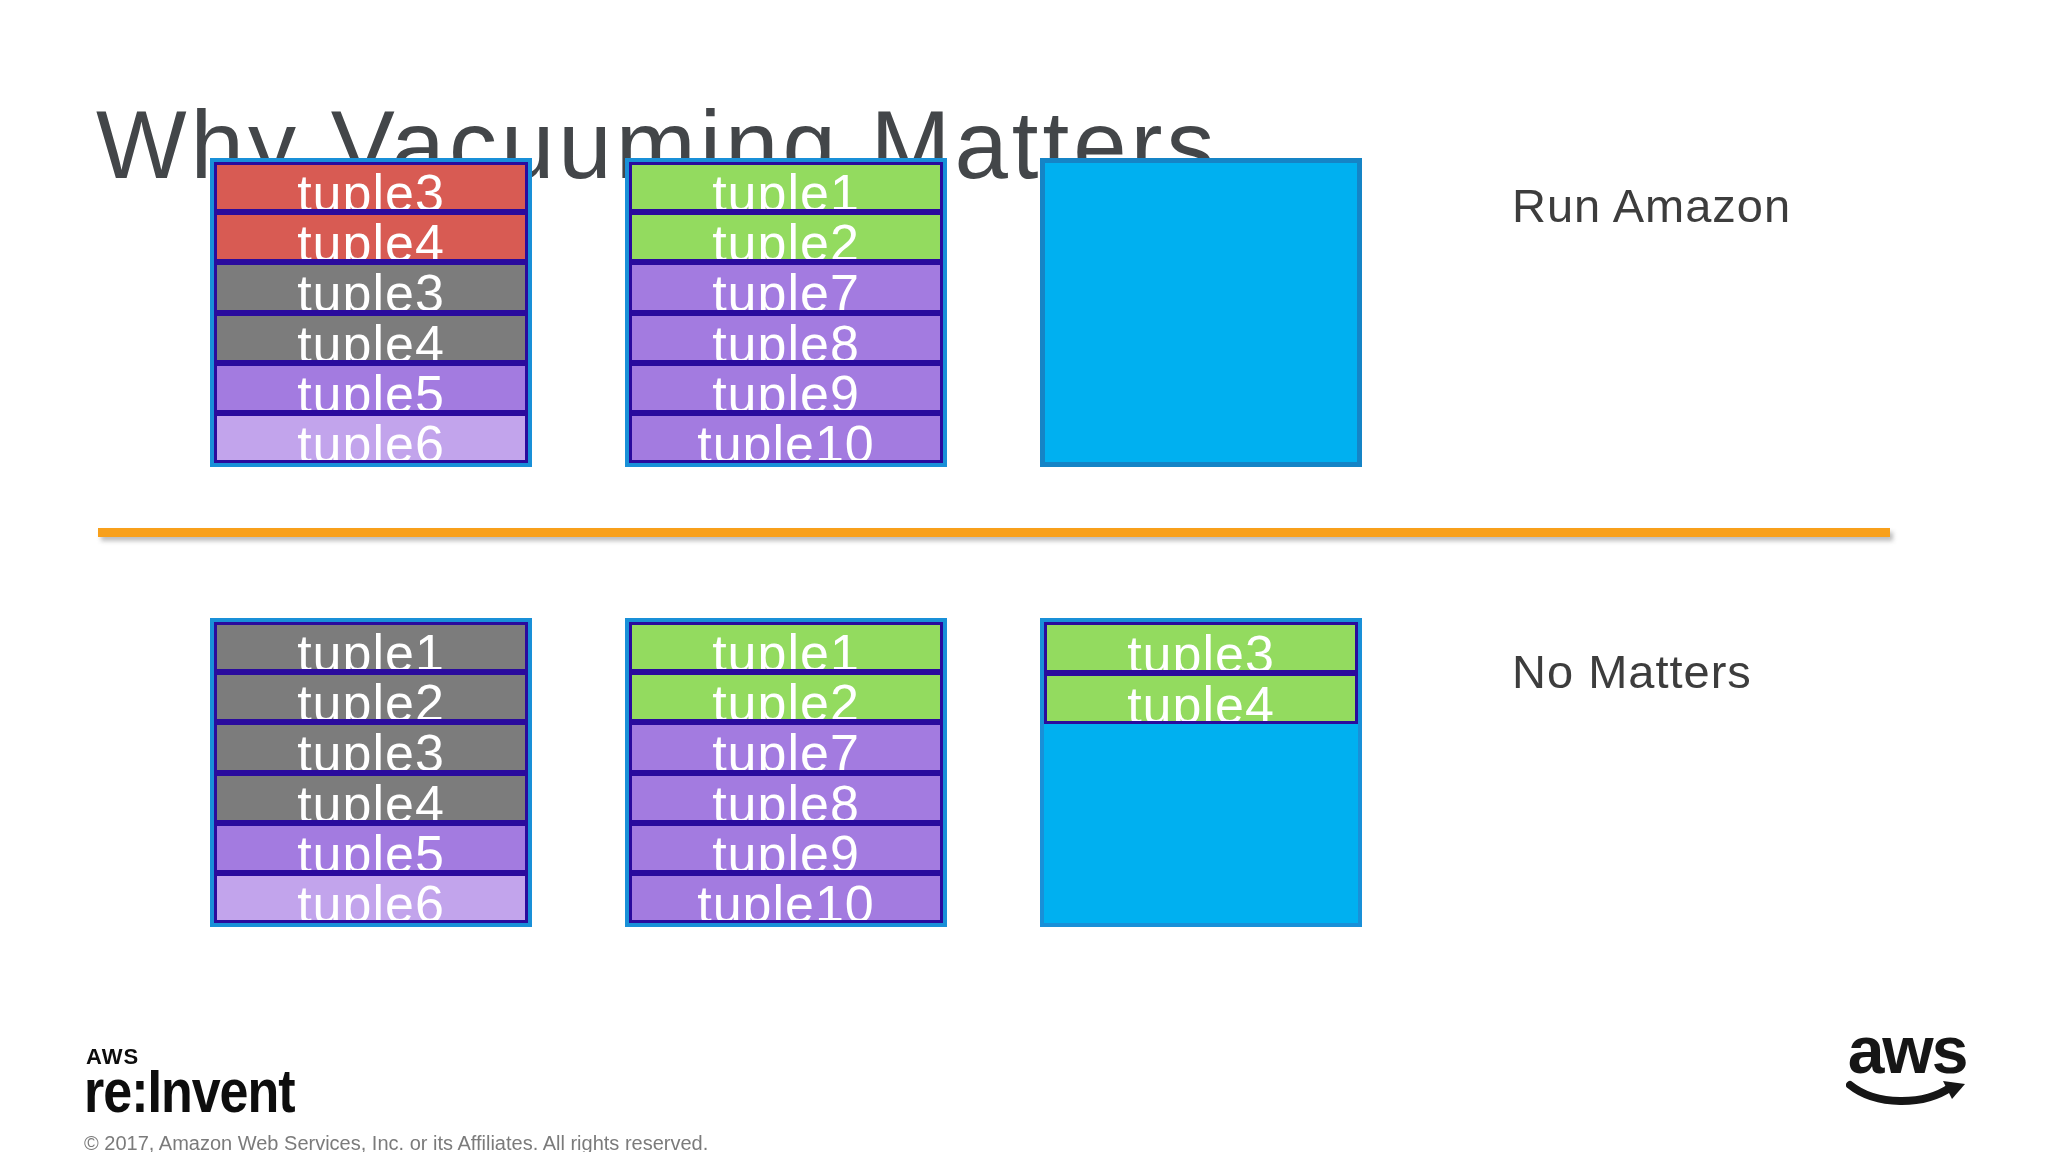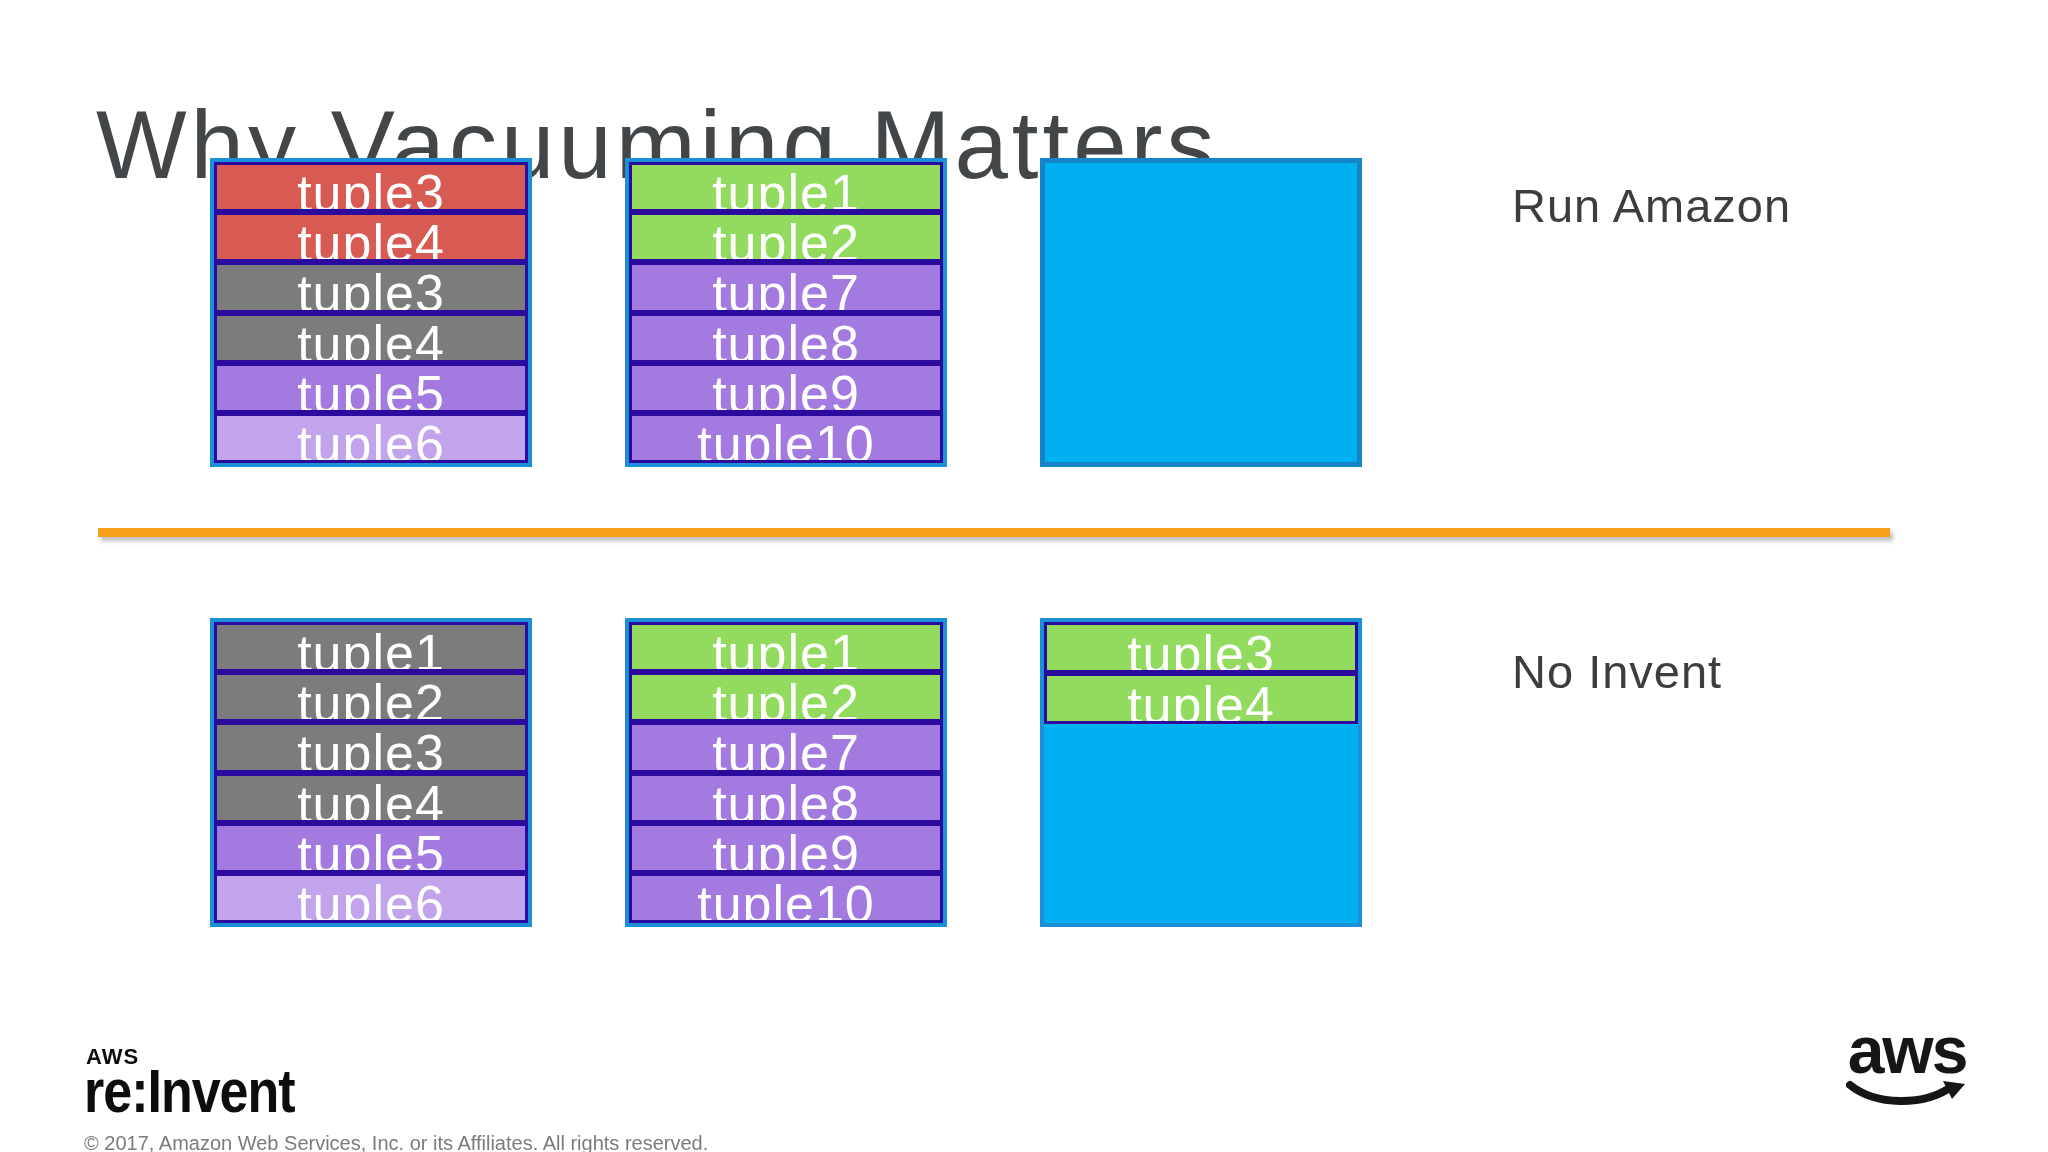--- a/index.html
+++ b/index.html
@@ -193,21 +193,21 @@
       <div class="page">
         <div class="tuple-row fixed" style="background: rgb(147, 219, 95);">
           <span class="tuple-label">tuple3</span>
         </div>
         <div class="tuple-row fixed" style="background: rgb(147, 219, 95);">
           <span class="tuple-label">tuple4</span>
         </div>
         <div class="free-space"></div>
       </div>
     </div>
-  <div class="side-label no">No Invent</div>
+  <div class="side-label no">No Matters</div>
 
   <div class="reinvent">
     <div class="aws-small">AWS</div>
     <div class="main">re:Invent</div>
   </div>
 
   <div class="copyright">© 2017, Amazon Web Services, Inc. or its Affiliates. All rights reserved.</div>
 
   <div class="aws-logo">
     <div class="wordmark">aws</div>

